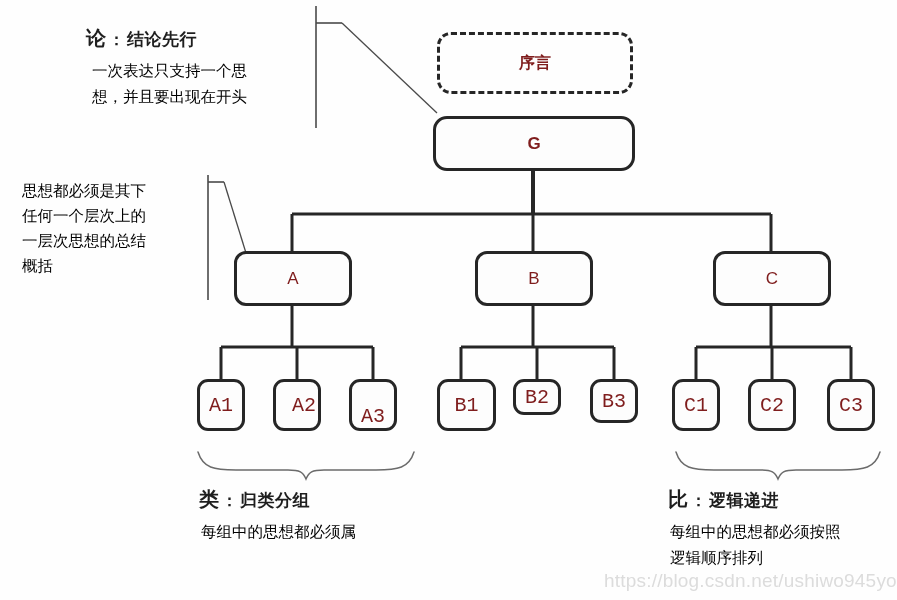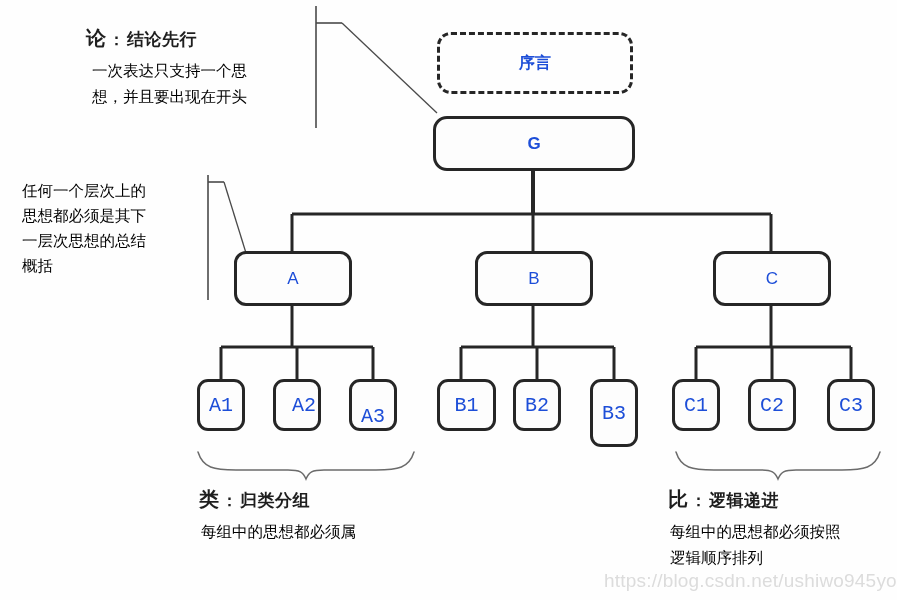--- a/index.html
+++ b/index.html
@@ -70,21 +70,21 @@
 
   
   .node {
     position: absolute;
     box-sizing: border-box;
     background: #fdfdfd;
     border: 3px solid #262626;
     display: flex;
     align-items: center;
     justify-content: center;
-    color: #1d4ed8;
+    color: #7f1d1d;
   }
   .node.lvl-root {
     border-radius: 14px;
     font-size: 17px;
     font-weight: bold;
   }
   .node.lvl-mid {
     border-radius: 12px;
     font-size: 17px;
     font-weight: normal;
@@ -211,24 +211,24 @@
   <div class="node lvl-leaf" style="left:273px; top:379px; width:48px; height:52px;padding-left:14px;">
     <span>A2</span>
   </div>
   <div class="node lvl-leaf" style="left:349px; top:379px; width:48px; height:52px;align-items:flex-end;">
     <span>A3</span>
   </div>
 
   <div class="node lvl-leaf" style="left:437px; top:379px; width:59px; height:52px;">
     <span>B1</span>
   </div>
-  <div class="node lvl-leaf" style="left:513px; top:379px; width:48px; height:52px;">
+  <div class="node lvl-leaf" style="left:513px; top:379px; width:48px; height:36px;">
     <span>B2</span>
   </div>
-  <div class="node lvl-leaf" style="left:590px; top:379px; width:48px; height:68px;">
+  <div class="node lvl-leaf" style="left:590px; top:379px; width:48px; height:44px;">
     <span>B3</span>
   </div>
 
   <div class="node lvl-leaf" style="left:672px; top:379px; width:48px; height:52px;">
     <span>C1</span>
   </div>
   <div class="node lvl-leaf" style="left:748px; top:379px; width:48px; height:52px;">
     <span>C2</span>
   </div>
   <div class="node lvl-leaf" style="left:827px; top:379px; width:48px; height:52px;">
@@ -240,22 +240,22 @@
       <span class="key">论</span><span class="sep">：</span><span>结论先行</span>
     </div>
     <div class="body">
       <div>一次表达只支持一个思</div>
       <div>想，并且要出现在开头</div>
     </div>
   </div>
 
   <div class="annot" id="annot-zheng">
     <div class="body">
+      <div>思想都必须是其下</div>
       <div>任何一个层次上的</div>
-      <div>思想都必须是其下</div>
       <div>一层次思想的总结</div>
       <div>概括</div>
     </div>
   </div>
 
   <div class="annot" id="annot-lei">
     <div class="head">
       <span class="key">类</span><span class="sep">：</span><span>归类分组</span>
     </div>
     <div class="body">

